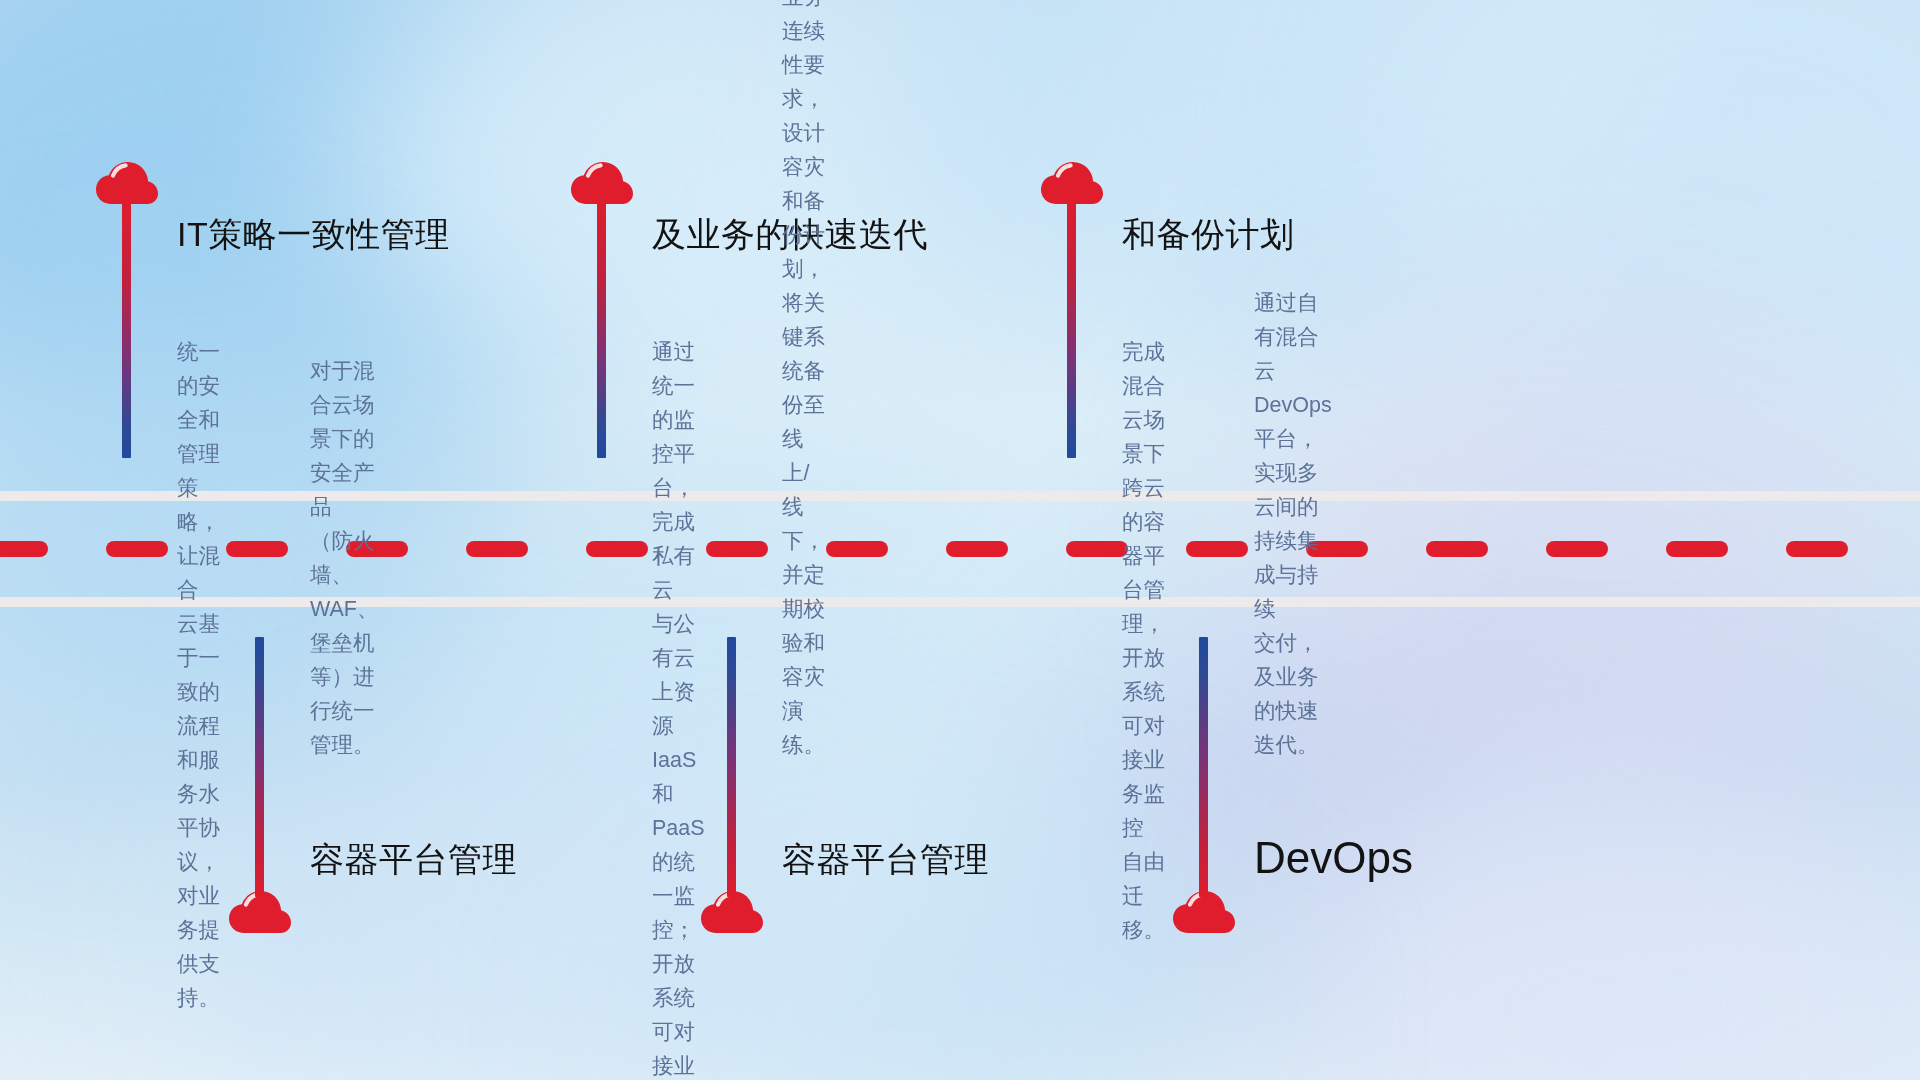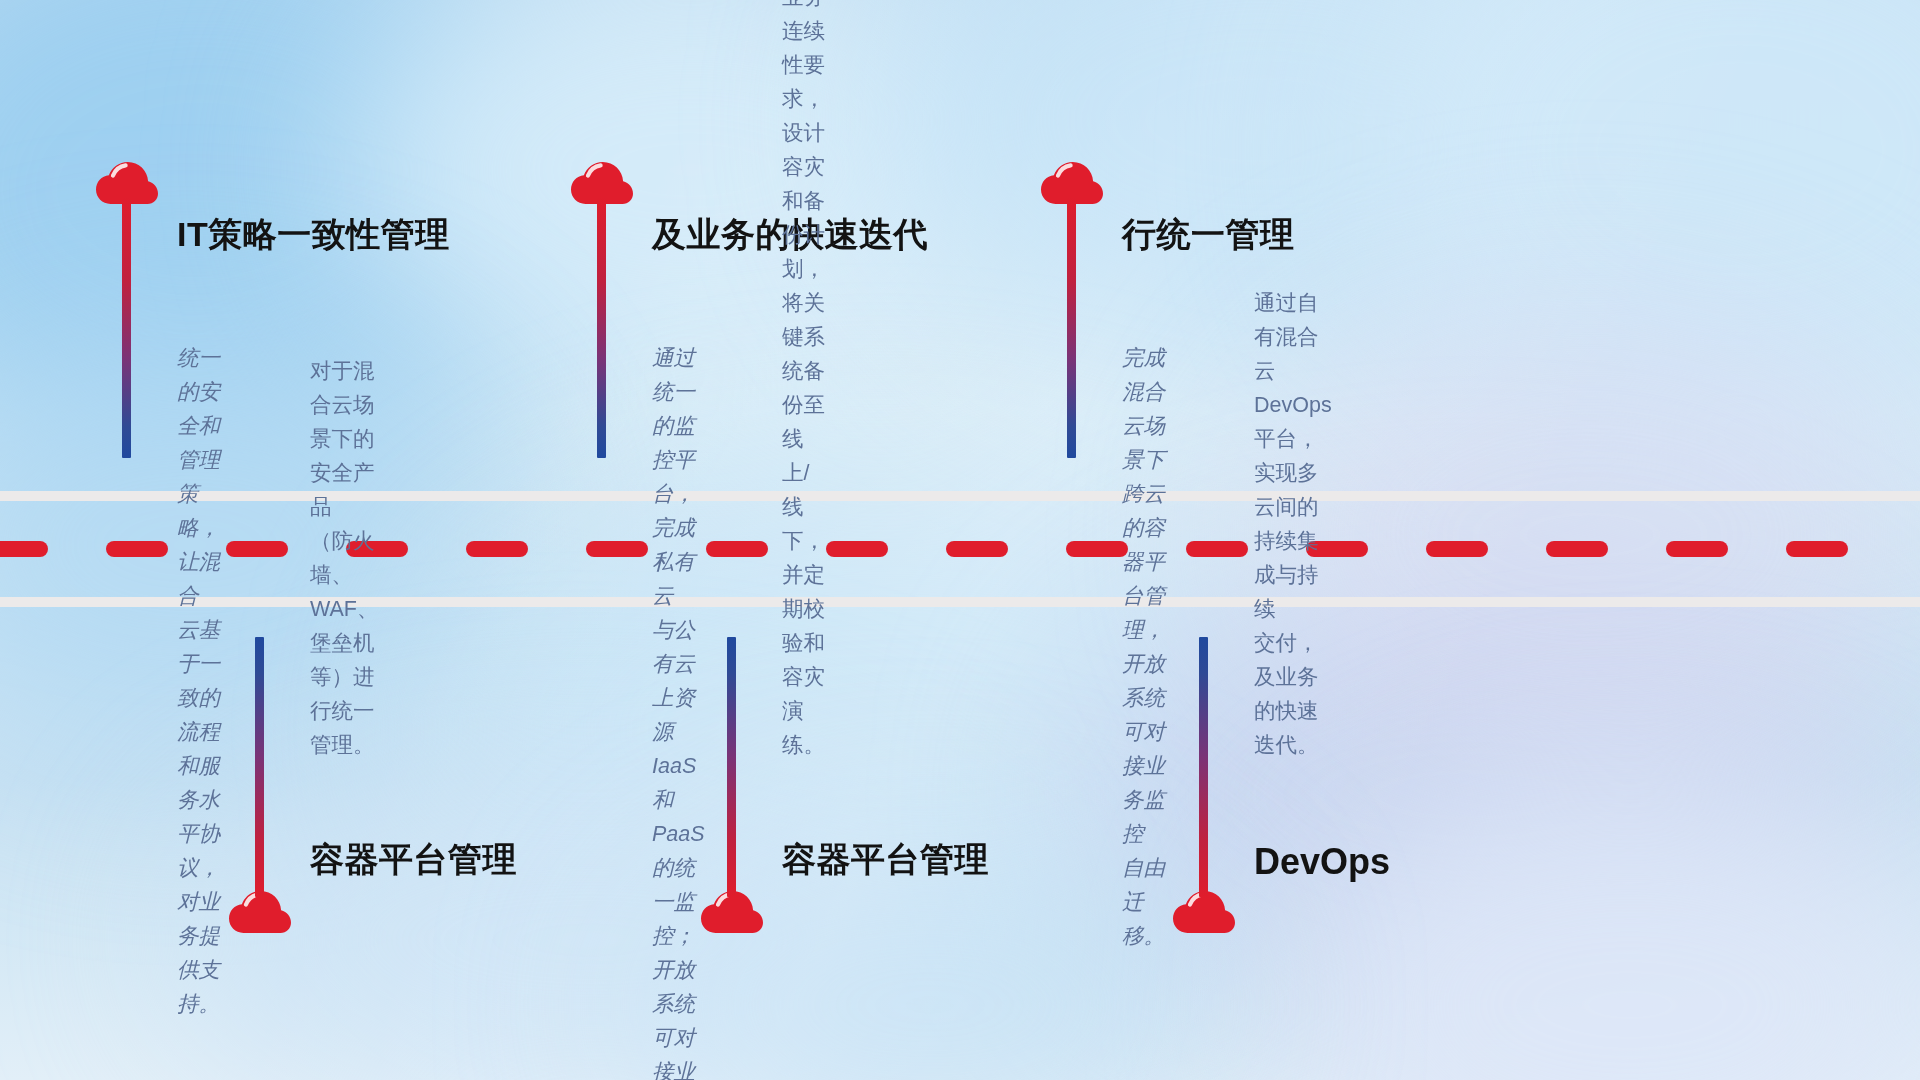--- a/index.html
+++ b/index.html
@@ -50,32 +50,32 @@
   .marker{position:absolute;}
   .cloud{position:relative;width:64px;height:46px;}
   .cloud svg{display:block;}
   .stem{
     width:9px;border-radius:1px;
   }
   .stem.down{background:linear-gradient(180deg,#e01d2c 0%,#c0213f 32%,#7a3377 62%,#2f4a95 88%,#20499e 100%);}
   .stem.up{background:linear-gradient(180deg,#20499e 0%,#2f4a95 14%,#7a3377 46%,#c0213f 78%,#e01d2c 100%);}
 
   .title{
-    font-size:34px;font-weight:700;color:#131313;letter-spacing:.5px;white-space:nowrap;
-  }
-  .title.latin{font-size:36px;letter-spacing:0;}
+    font-size:34px;font-weight:400;color:#131313;letter-spacing:.5px;white-space:nowrap;
+  }
+  .title.latin{font-size:44px;letter-spacing:0;}
   .body{
     font-size:21.5px;line-height:34px;color:#5d7298;white-space:pre-line;
   }
 
   
   .top-marker .cloud{position:absolute;left:0;top:0;}
   .top-marker .stem{position:absolute;left:27px;top:38px;height:260px;}
   .top-marker .title{position:absolute;left:82px;top:52px;}
-  .top-marker .body{position:absolute;left:82px;top:181px;font-style:italic;}
+  .top-marker .body{position:absolute;left:82px;top:175px;}
 
   
   .bot-marker .cloud{position:absolute;left:0;bottom:0;}
   .bot-marker .stem{position:absolute;left:27px;bottom:38px;height:260px;}
   .bot-marker .title{position:absolute;left:82px;bottom:52px;}
   .bot-marker .body{position:absolute;left:82px;bottom:173px;}
 </style>
 </head>
 <body>
 
@@ -146,21 +146,21 @@
   </div>
 
   <div class="marker top-marker" style="left:1040px;top:160px;">
     <div class="cloud">
       <svg width="64" height="46" viewBox="0 0 64 46">
         <path d="M15.5 44C7.2 44 1 37.6 1 29.6 1 22 6.6 15.8 13.9 15.3 16.6 7.6 24 2 32.8 2c10.9 0 19.8 8.5 20.3 19.2C59 22.6 63 27.7 63 33.7 63 39.4 58.3 44 52.5 44Z" fill="#e01d2c"></path>
         <path d="M18 15.5c2.3-5.6 7.2-9.3 12.6-10.1" stroke="#ffffff" stroke-opacity=".85" stroke-width="4.2" stroke-linecap="round" fill="none"></path>
       </svg>
     </div>
     <div class="stem down"></div>
-    <div class="title">行统一管理</div>
+    <div class="title">和备份计划</div>
     <div class="body">完成混合云场景下跨云的容器平
 台管理，开放系统可对接业务监控
 自由迁移。</div>
   </div>
 
   <div class="marker bot-marker" style="left:228px;bottom:145px;">
     <div class="cloud">
       <svg width="64" height="46" viewBox="0 0 64 46">
         <path d="M15.5 44C7.2 44 1 37.6 1 29.6 1 22 6.6 15.8 13.9 15.3 16.6 7.6 24 2 32.8 2c10.9 0 19.8 8.5 20.3 19.2C59 22.6 63 27.7 63 33.7 63 39.4 58.3 44 52.5 44Z" fill="#e01d2c"></path>
         <path d="M18 15.5c2.3-5.6 7.2-9.3 12.6-10.1" stroke="#ffffff" stroke-opacity=".85" stroke-width="4.2" stroke-linecap="round" fill="none"></path>

